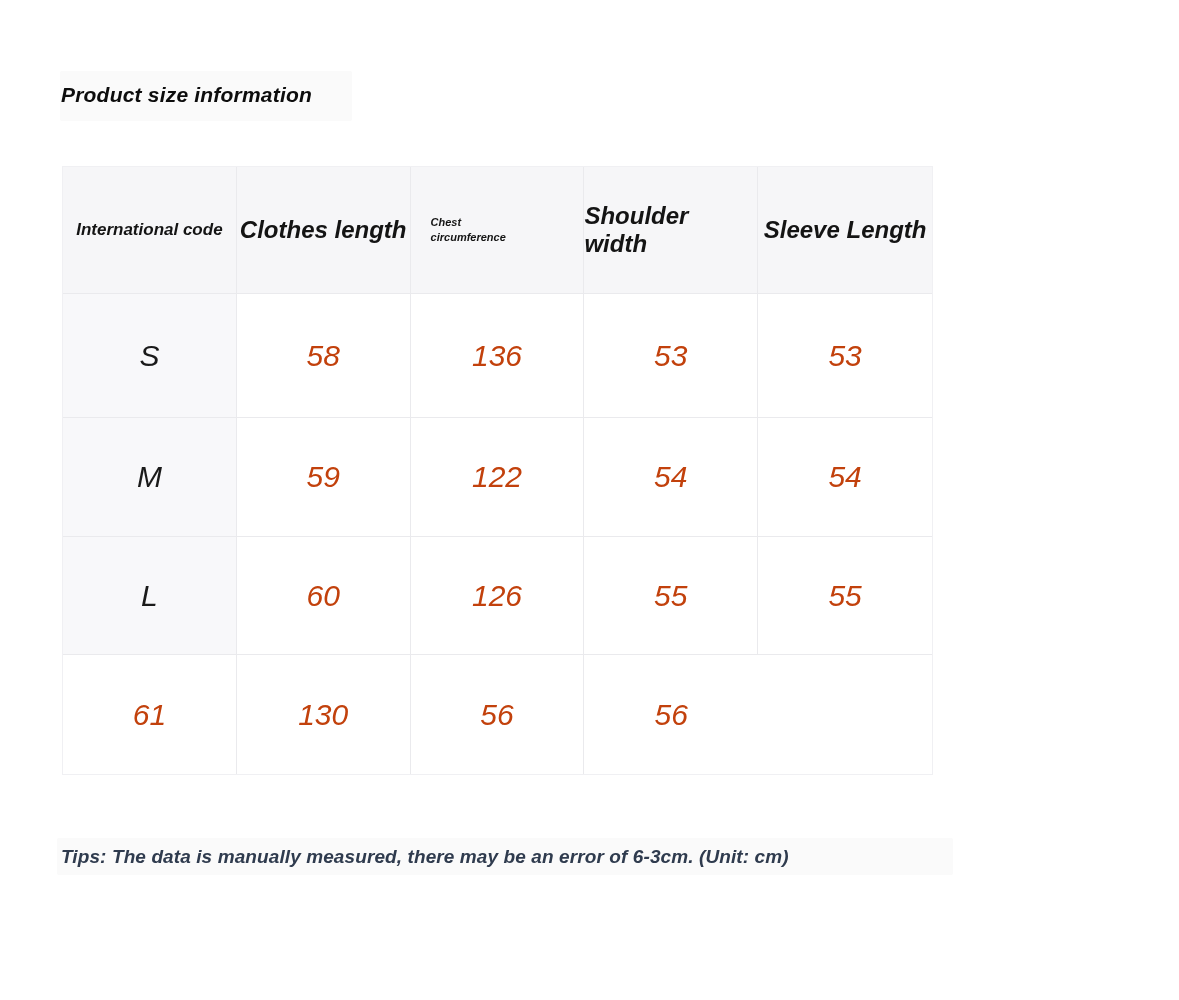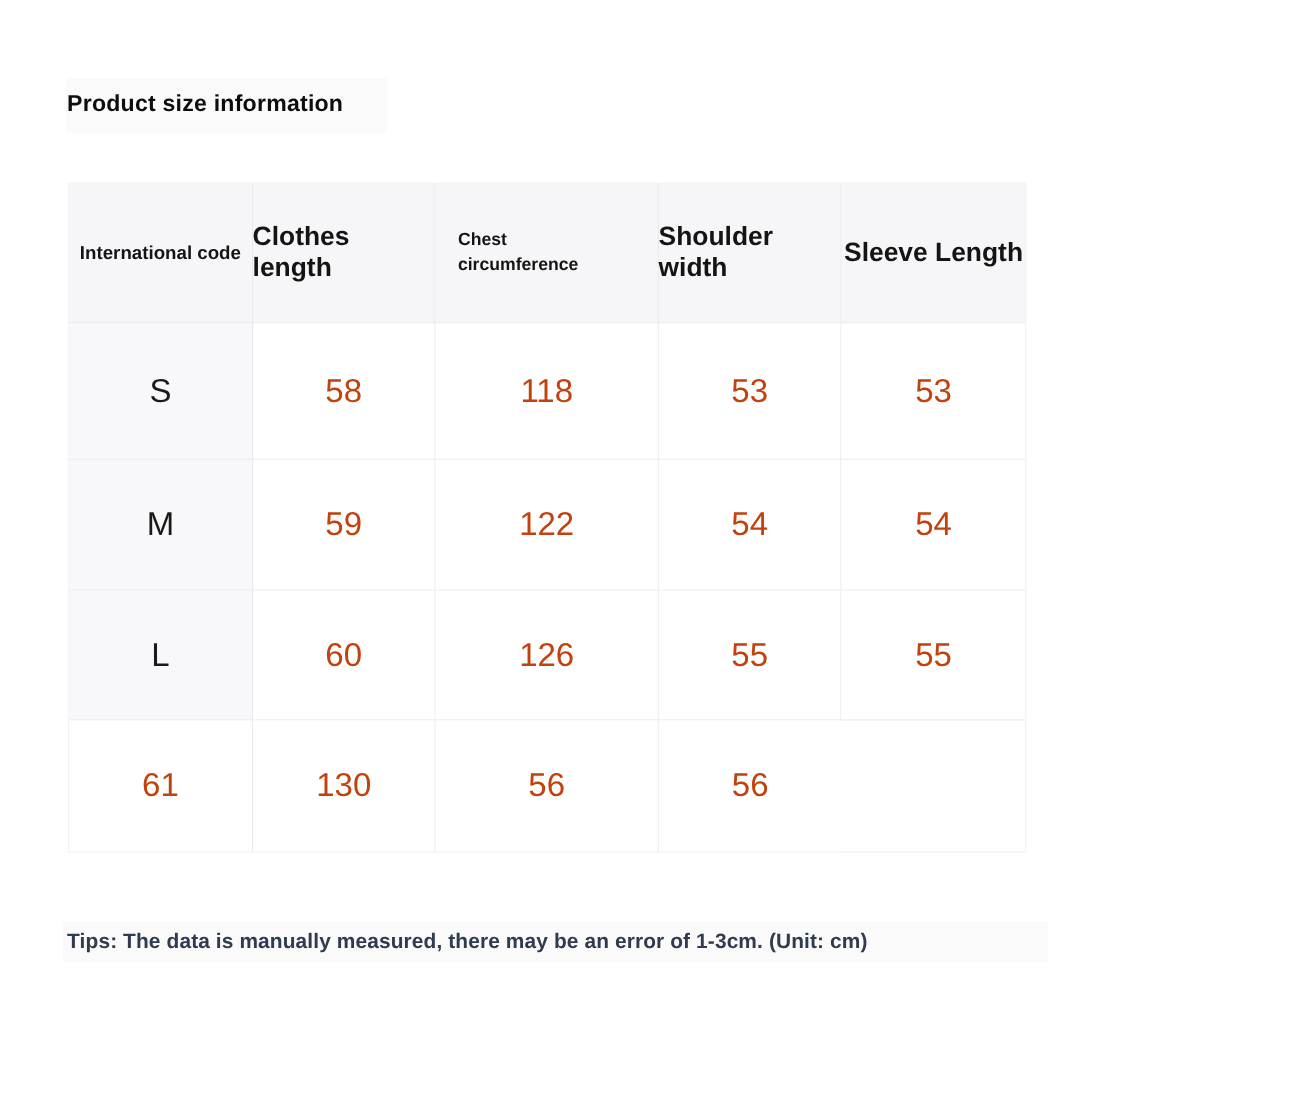--- a/index.html
+++ b/index.html
@@ -3,21 +3,21 @@
 <meta charset="utf-8">
 <style>
   * { margin: 0; padding: 0; box-sizing: border-box; }
   html, body { background: #ffffff; }
   body {
     width: 1179px; height: 1000px;
     position: relative; overflow: hidden;
     font-family: "Liberation Sans", "DejaVu Sans", sans-serif;
     color: #111111;
   }
-  .canvas { position: absolute; inset: 0; }
+  .canvas { position: absolute; inset: 0; font-style: italic; }
 
   
   .artifact { position: absolute; background: #fafafa; border-radius: 2px; }
   .artifact-title { left: 60px; top: 71px; width: 292px; height: 50px; }
   .artifact-tips  { left: 57px; top: 838px; width: 896px; height: 37px; }
 
   .title {
     position: absolute; left: 61px; top: 82px;
     font-size: 21px; font-weight: 700; color: #0d0d0d;
     letter-spacing: 0.2px; line-height: 26px;
@@ -38,21 +38,21 @@
   }
   .cell.last-col { border-right: none; }
   .cell.last-row { border-bottom: none; }
 
   .head {
     background: #f6f6f8;
     font-weight: 700; font-size: 24px; color: #141414;
   }
   .head-code { font-size: 17px; }
   .head-small {
-    font-size: 16px; line-height: 1.4;
+    font-size: 11px; line-height: 1.4;
     justify-content: flex-start; text-align: left;
     padding-left: 20px; padding-right: 72px;
   }
   .size-cell {
     background: #f8f8fa;
     font-size: 30px; font-weight: 400; color: #1a1a1a;
   }
   .val { font-size: 30px; font-weight: 400; color: #c2410c; }
 
   .tips {
@@ -74,21 +74,21 @@
   <div class="size-table">
 
     <div class="cell head head-code">International code</div>
     <div class="cell head">Clothes length</div>
     <div class="cell head head-small">Chest circumference</div>
     <div class="cell head">Shoulder width</div>
     <div class="cell head last-col">Sleeve Length</div>
 
     <div class="cell size-cell">S</div>
     <div class="cell val">58</div>
-    <div class="cell val">118</div>
+    <div class="cell val">136</div>
     <div class="cell val">53</div>
     <div class="cell val last-col">53</div>
 
     <div class="cell size-cell">M</div>
     <div class="cell val">59</div>
     <div class="cell val">122</div>
     <div class="cell val">54</div>
     <div class="cell val last-col">54</div>
 
     <div class="cell size-cell">L</div>
@@ -97,15 +97,15 @@
     <div class="cell val">55</div>
     <div class="cell val last-col">55</div>
 
     <div class="cell val last-row">61</div>
     <div class="cell val last-row">130</div>
     <div class="cell val last-row">56</div>
     <div class="cell val last-row last-col">56</div>
 
   </div>
 
-  <div class="tips">Tips: The data is manually measured, there may be an error of 1-3cm. (Unit: cm)</div>
+  <div class="tips">Tips: The data is manually measured, there may be an error of 6-3cm. (Unit: cm)</div>
 
 </div>
 
 </body></html>

